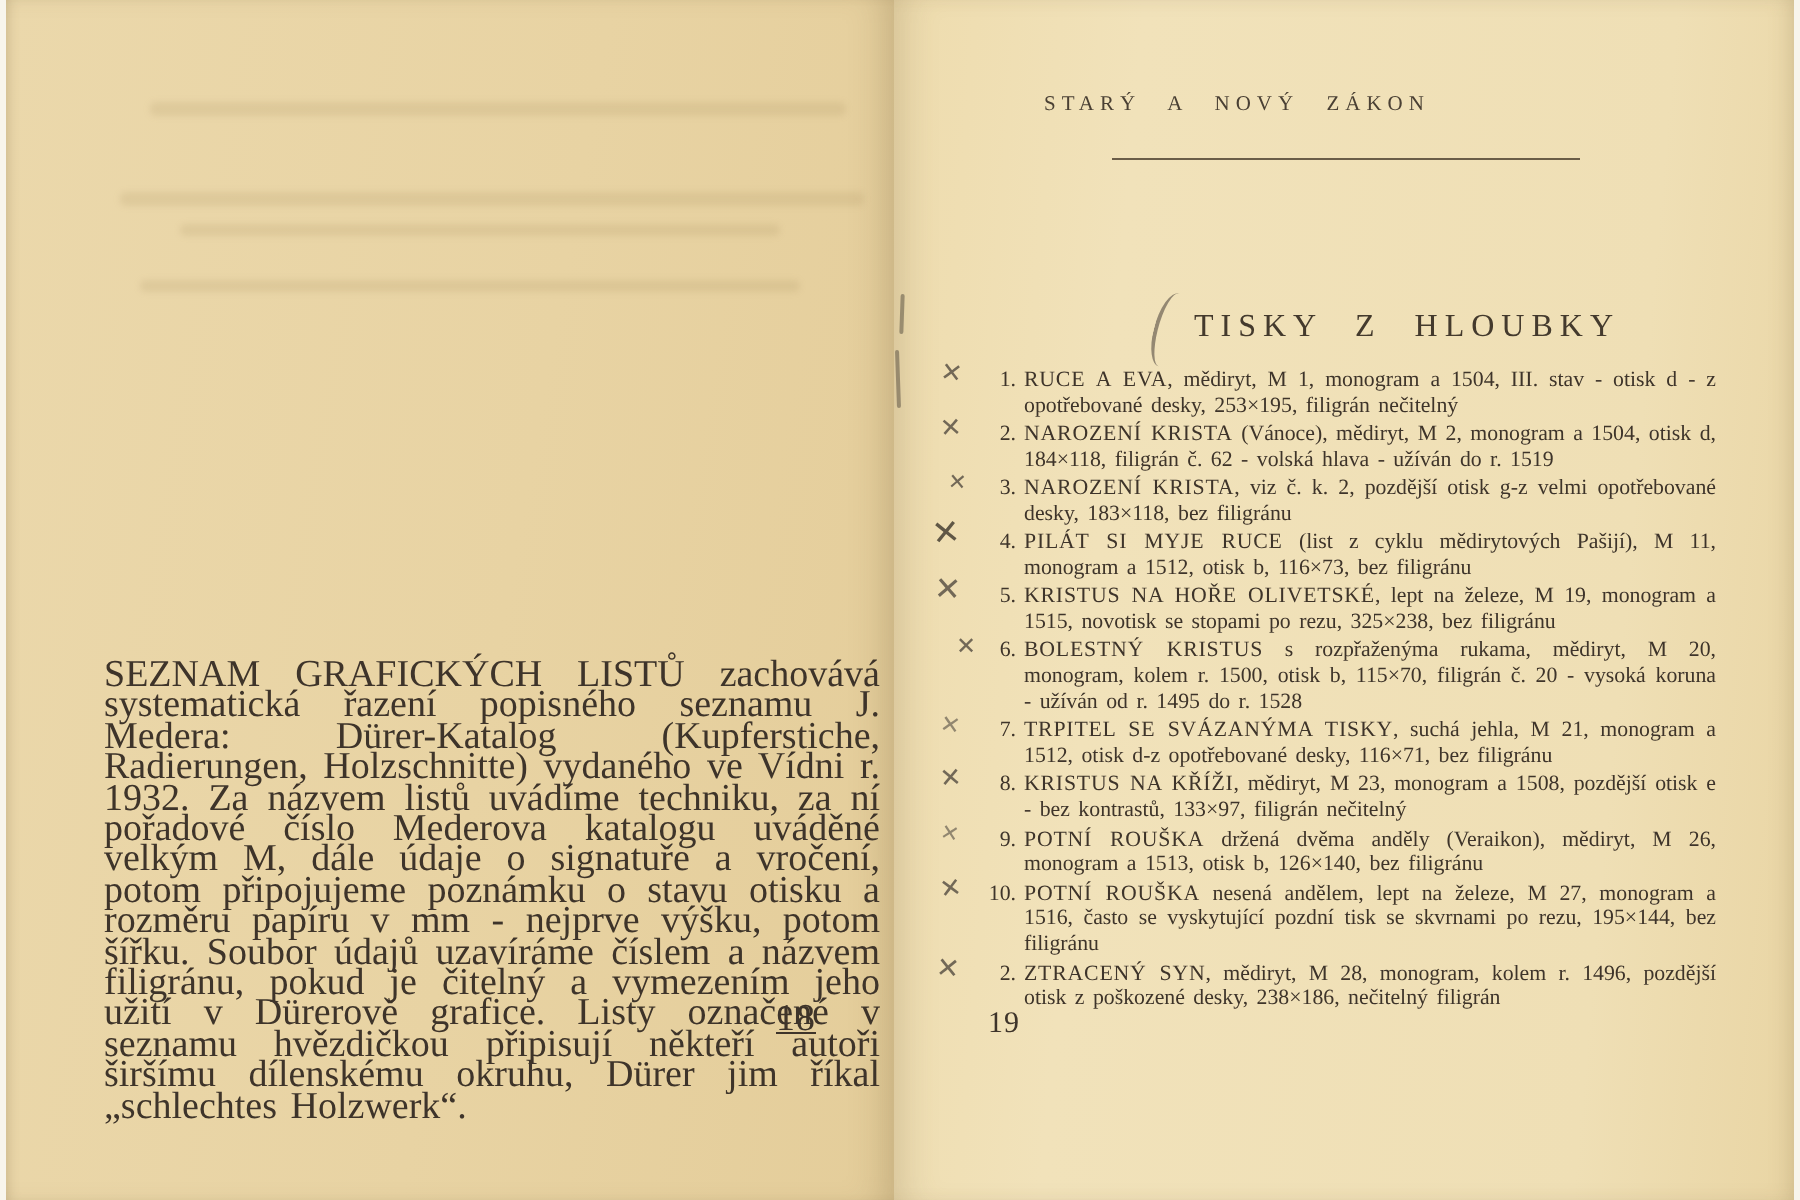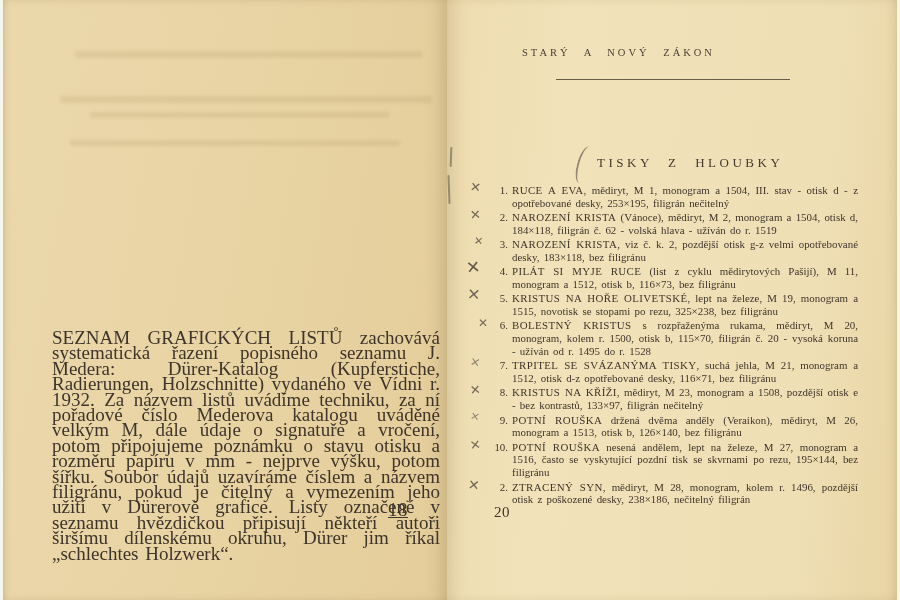--- a/index.html
+++ b/index.html
@@ -25,21 +25,21 @@
     font-size:19px;line-height:15.4px;text-align:justify;
     color:#3e342a;word-spacing:2px;
   }
   #pg18{position:absolute;left:340px;top:499px;width:68px;text-align:right;
     font-size:19px;color:#3e342a;letter-spacing:.5px;text-decoration:underline;}
   #running-header{position:absolute;left:522px;top:47px;width:300px;text-align:left;
     font-size:10.5px;letter-spacing:3px;word-spacing:8px;color:#4a4034;}
   #header-rule{position:absolute;left:556px;top:79px;width:234px;height:1px;
     background:rgba(72,60,44,.8);}
   #section-title{position:absolute;left:597px;top:155px;
-    font-size:13px;letter-spacing:3.5px;word-spacing:9px;color:#443a2d;}
+    font-size:16px;letter-spacing:3.5px;word-spacing:9px;color:#443a2d;}
   #title-mark{position:absolute;left:577px;top:146px;width:13px;height:38px;
     border-left:2px solid rgba(108,99,84,.7);border-radius:70% 0 0 60%;transform:rotate(14deg);}
   #list{position:absolute;left:512px;top:184px;width:346px;color:#3e342a;}
   .li{position:relative;font-size:10.9px;line-height:12.8px;text-align:justify;
     margin-bottom:1.5px;word-spacing:1.5px;}
   .li .num{position:absolute;left:-26px;top:0;width:22px;text-align:right;}
   .li .t{letter-spacing:.4px;}
   .li .mark{position:absolute;left:-42px;top:-2px;width:16px;font-size:13px;
     color:rgba(92,84,70,.85);font-family:"DejaVu Sans",sans-serif;}
   .li:nth-child(1) .mark{transform:rotate(8deg);}
@@ -131,13 +131,13 @@
     <span class="num">10.</span>
     <span class="t">POTNÍ ROUŠKA</span><span> nesená andělem, lept na železe, M 27, monogram a 1516, často se vyskytující pozdní tisk se skvrnami po rezu, 195×144, bez filigránu</span>
   </div>
   <div class="li">
     <span class="mark">✕</span>
     <span class="num">2.</span>
     <span class="t">ZTRACENÝ SYN</span><span>, mědiryt, M 28, monogram, kolem r. 1496, pozdější otisk z poškozené desky, 238×186, nečitelný filigrán</span>
   </div>
 </div>
 
-<div id="pg19">20</div>
+<div id="pg19">19</div>
 
 </body></html>

